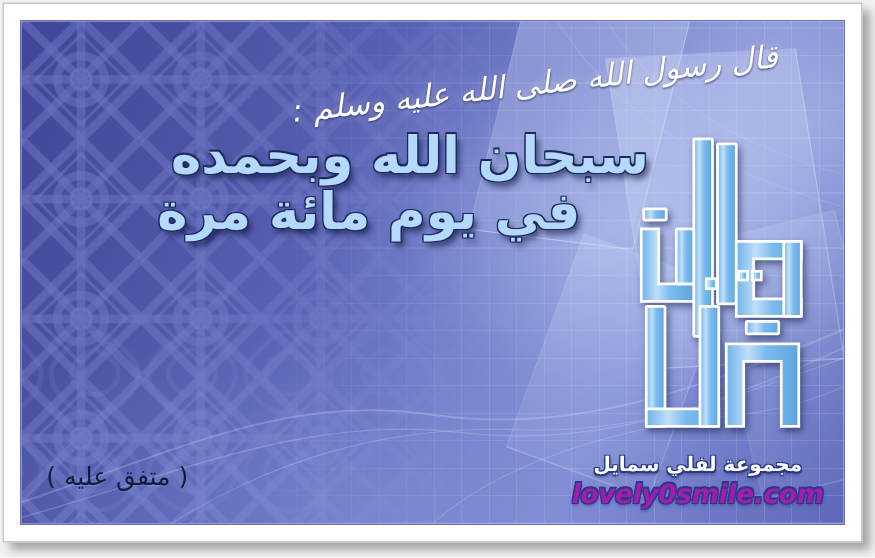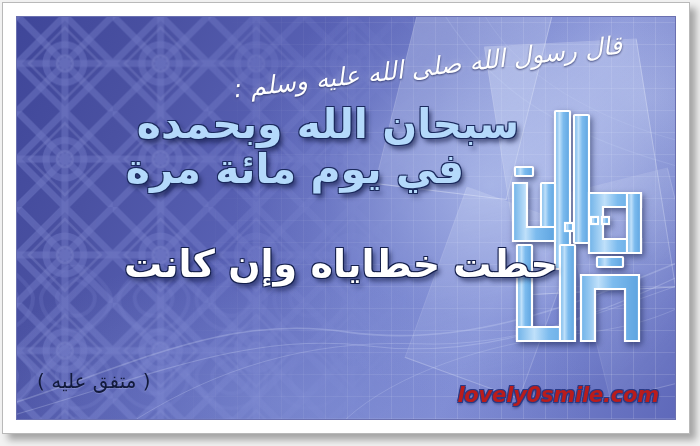--- a/index.html
+++ b/index.html
@@ -204,21 +204,21 @@
     font-family: "DejaVu Sans", "Liberation Sans", sans-serif;
     font-size: 16px;
     font-weight: 700;
     white-space: nowrap;
     text-shadow:
       -1px -1px 0 #2b3a86, 1px -1px 0 #2b3a86,
       -1px  1px 0 #2b3a86, 1px  1px 0 #2b3a86,
        0 2px 3px rgba(20,30,80,0.6);
   }
   .brand-url {
-    color: #b91c1c;
+    color: #a21caf;
     font-family: "DejaVu Sans", "Liberation Sans", sans-serif;
     font-size: 21px;
     font-weight: 700;
     font-style: italic;
     letter-spacing: -0.2px;
     direction: ltr;
     white-space: nowrap;
     margin-top: 1px;
     text-shadow:
       -1px -1px 0 #2b3a86, 1px -1px 0 #2b3a86,
@@ -323,25 +323,25 @@
               <rect x="84" y="118" width="8" height="8"></rect>
               <rect x="110" y="112" width="7" height="7"></rect>
               <rect x="121" y="112" width="7" height="7"></rect>
             </g>
           </svg>
         </div>
 
         <div class="hadith-body">
           <div class="hline hline-1">سبحان الله وبحمده</div>
           <div class="hline hline-2">في يوم مائة مرة</div>
-          <div class="hline hline-3">حطت خطاياه وإن كانت</div>
         </div>
 
         <div class="source-note">( متفق عليه )</div>
 
         <div class="brand">
+          <div class="brand-ar">مجموعة لفلي سمايل</div>
           <div class="brand-url">lovely0smile.com</div>
         </div>
 
       </div>
     </div>
   </div>
 </div>
 
 </body></html>

